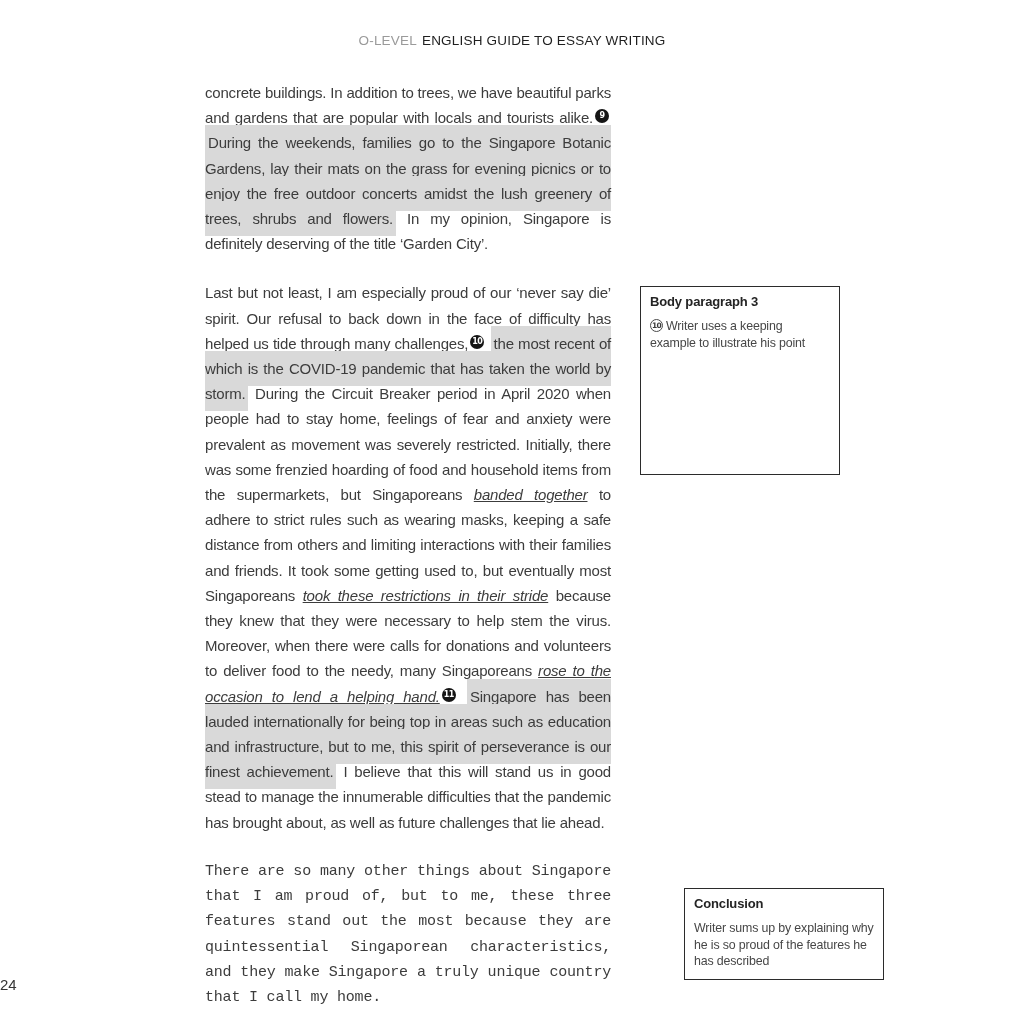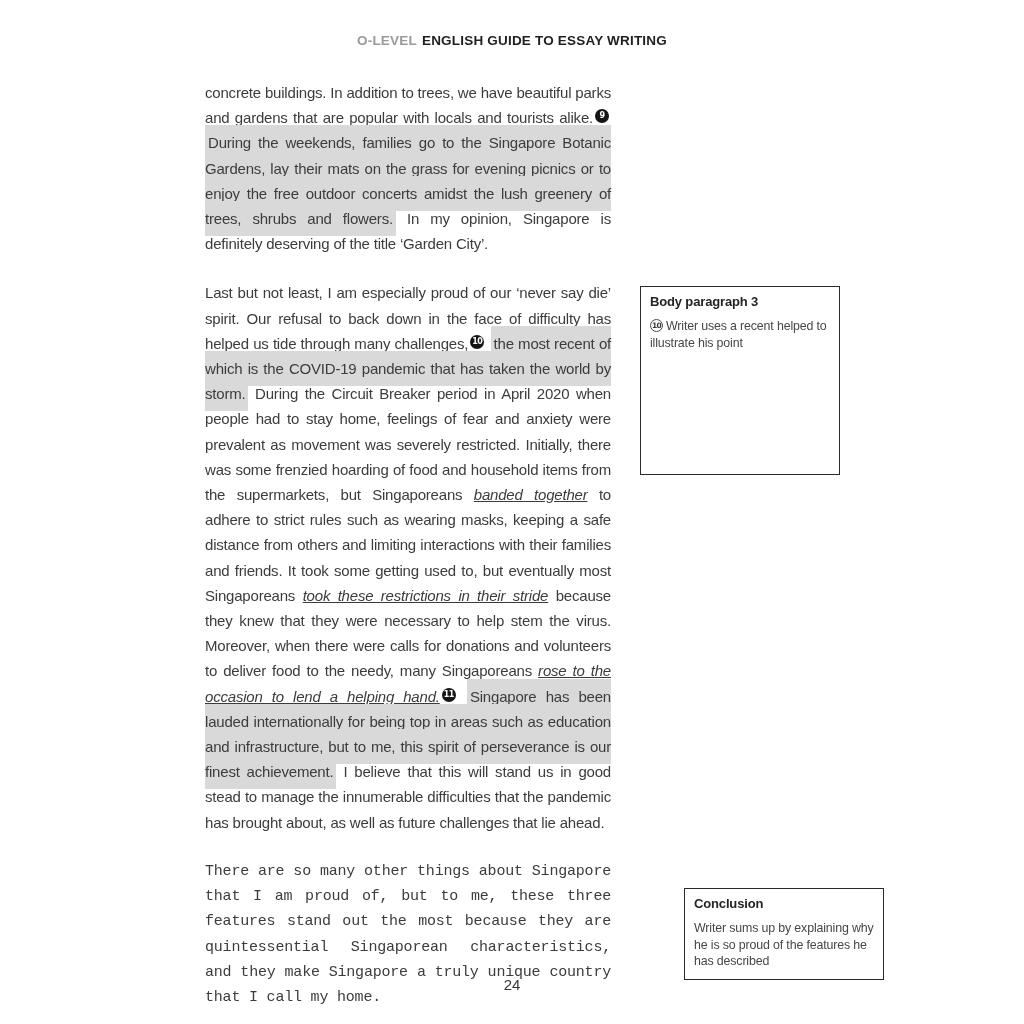--- a/index.html
+++ b/index.html
@@ -19,21 +19,21 @@
     font-family: "Liberation Sans", sans-serif;
     overflow: hidden;
   }
   .page-header {
     position: absolute;
     top: 33px;
     left: 0;
     width: 100%;
     text-align: center;
     font-size: 13.5px;
-    font-weight: bold;
+    font-weight: normal;
     letter-spacing: 0.2px;
     white-space: nowrap;
   }
   .page-header .series { color: var(--header-muted); margin-right: 5px; }
   .page-header .title  { color: var(--header-strong); }
 
   .essay {
     position: absolute;
     left: 205px;
     top: 80px;
@@ -97,40 +97,39 @@
     margin-bottom: 7px;
   }
   .box-item { margin-bottom: 8px; }
   .box-item:last-child { margin-bottom: 0; }
 
   .page-number {
     position: absolute;
     top: 976px;
     left: 0;
     width: 100%;
-    text-align: center;
     font-size: 15px;
     color: #353535;
   }
 </style>
 </head>
 <body>
 
 <header class="page-header">
   <span class="series">O-LEVEL</span><span class="title">ENGLISH GUIDE TO ESSAY WRITING</span>
 </header>
 
 <main class="essay">
     <p class="para"><span class="run">concrete buildings. In addition to trees, we have beautiful parks and gardens that are popular with locals and tourists alike.</span><span class="marker marker-filled">9</span><span class="run"> </span><span class="run hl">During the weekends, families go to the Singapore Botanic Gardens, lay their mats on the grass for evening picnics or to enjoy the free outdoor concerts amidst the lush greenery of trees, shrubs and flowers.</span><span class="run"> In my opinion, Singapore is definitely deserving of the title ‘Garden City’.</span></p>
     <p class="para"><span class="run">Last but not least, I am especially proud of our ‘never say die’ spirit. Our refusal to back down in the face of difficulty has helped us tide through many challenges,</span><span class="marker marker-filled">10</span><span class="run"> </span><span class="run hl">the most recent of which is the COVID-19 pandemic that has taken the world by storm.</span><span class="run"> During the Circuit Breaker period in April 2020 when people had to stay home, feelings of fear and anxiety were prevalent as movement was severely restricted. Initially, there was some frenzied hoarding of food and household items from the supermarkets, but Singaporeans </span><span class="run em">banded together</span><span class="run"> to adhere to strict rules such as wearing masks, keeping a safe distance from others and limiting interactions with their families and friends. It took some getting used to, but eventually most Singaporeans </span><span class="run em">took these restrictions in their stride</span><span class="run"> because they knew that they were necessary to help stem the virus. Moreover, when there were calls for donations and volunteers to deliver food to the needy, many Singaporeans </span><span class="run em">rose to the occasion to lend a helping hand.</span><span class="marker marker-filled">11</span><span class="run"> </span><span class="run hl">Singapore has been lauded internationally for being top in areas such as education and infrastructure, but to me, this spirit of perseverance is our finest achievement.</span><span class="run"> I believe that this will stand us in good stead to manage the innumerable difficulties that the pandemic has brought about, as well as future challenges that lie ahead.</span></p>
     <p class="para"><span class="run">There are so many other things about Singapore that I am proud of, but to me, these three features stand out the most because they are quintessential Singaporean characteristics, and they make Singapore a truly unique country that I call my home.</span></p>
   </main>
 
 <aside class="anno-box box-body3">
     <div class="box-title">Body paragraph 3</div>
-    <div class="box-item"><span class="marker marker-outline">10</span><span>Writer uses a recent helped to illustrate his point</span></div>
+    <div class="box-item"><span class="marker marker-outline">10</span><span>Writer uses a keeping example to illustrate his point</span></div>
   </aside>
 <aside class="anno-box box-conclusion">
     <div class="box-title">Conclusion</div>
     <div class="box-item"><span>Writer sums up by explaining why he is so proud of the features he has described</span></div>
   </aside>
 
 <footer class="page-number">24</footer>
 
 </body></html>

